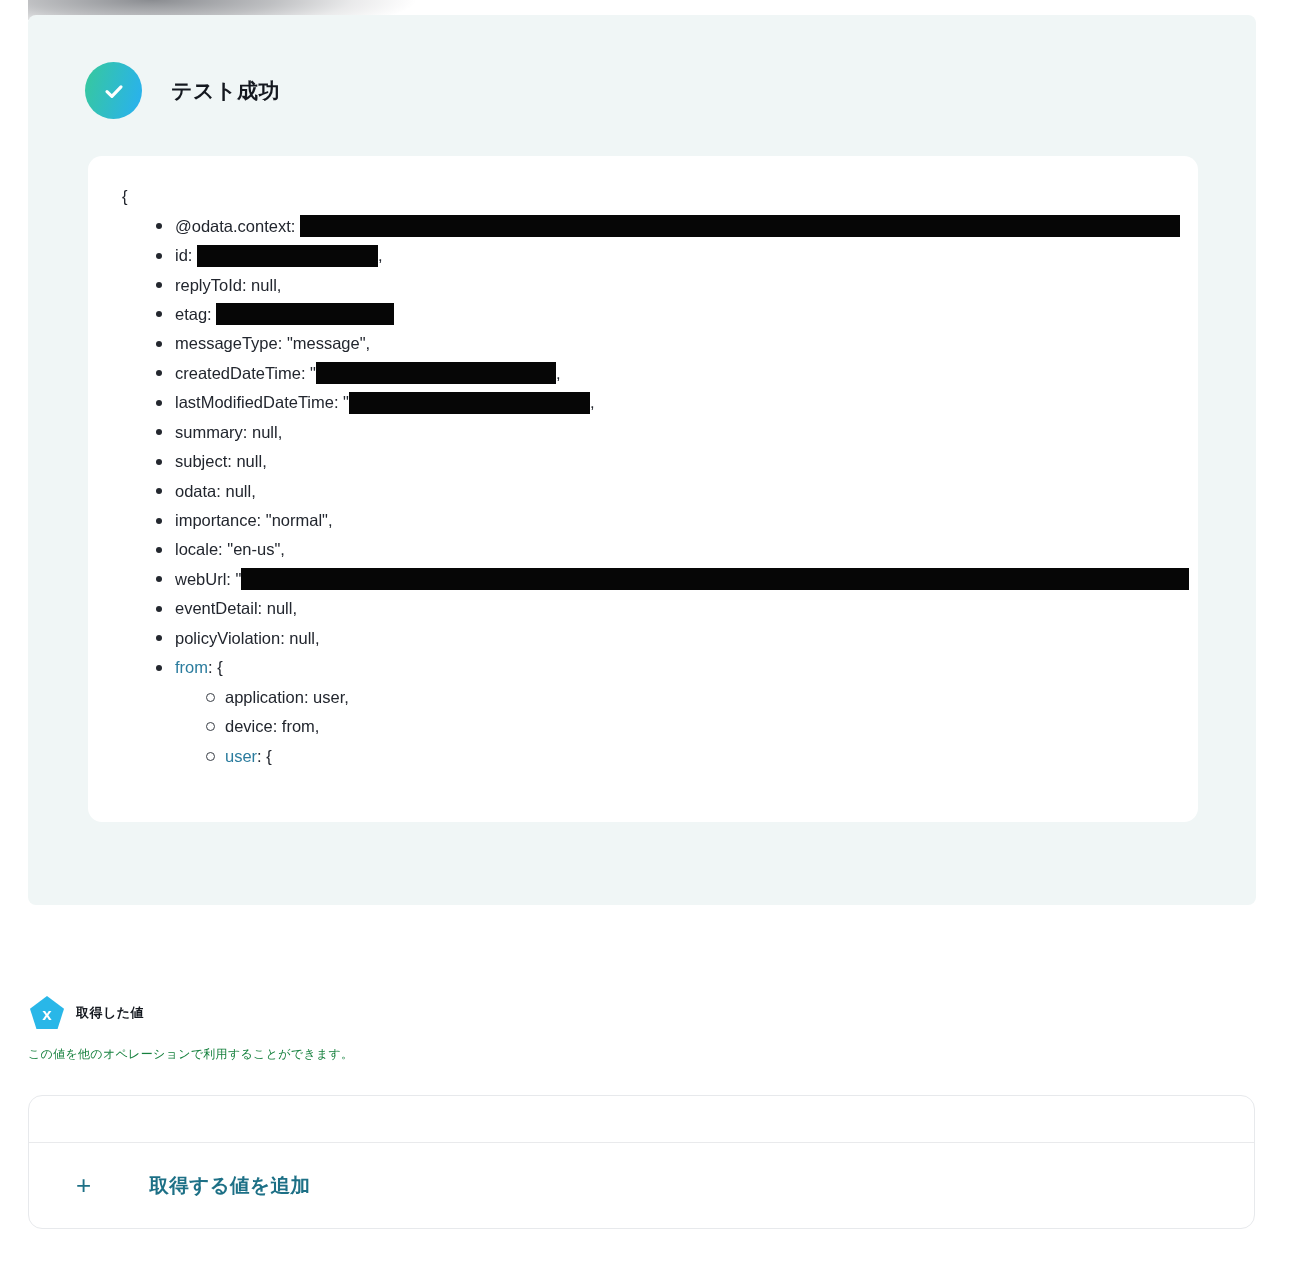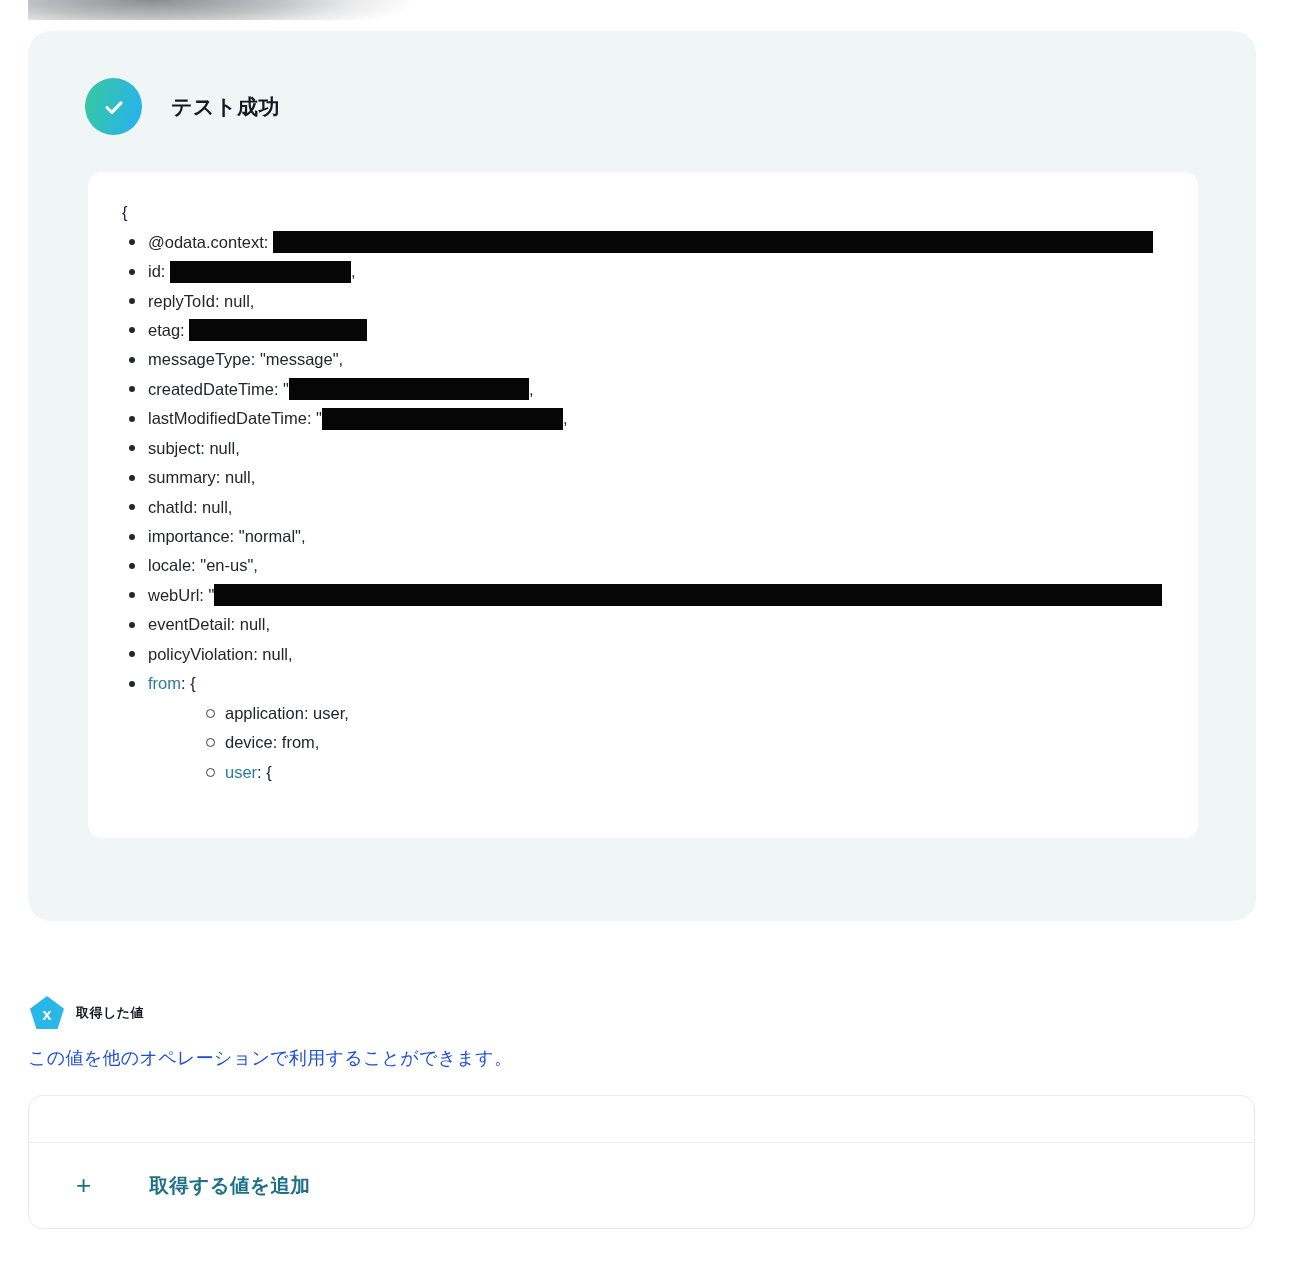--- a/index.html
+++ b/index.html
@@ -19,22 +19,21 @@
       rgba(42,46,54,0.55) 0%, rgba(42,46,54,0.30) 38%,
       rgba(42,46,54,0.10) 62%, rgba(42,46,54,0) 82%);
     pointer-events: none;
   }
 
   
   .success-card {
     position: absolute; left: 28px; top: 15px;
     width: 1228px; height: 890px;
     background: #f0f6f6;
-    border-radius: 23px;
-    margin-top: 16px;
+    border-radius: 8px;
   }
   .success-header {
     position: absolute; left: 57px; top: 47px;
     display: flex; align-items: center;
   }
   .check-circle {
     width: 57px; height: 57px; border-radius: 50%;
     background: linear-gradient(105deg, #36c7a2 8%, #2ab3e9 88%);
     display: flex; align-items: center; justify-content: center;
     flex: none;
@@ -54,21 +53,21 @@
     overflow: hidden;
   }
   .json-list { padding-top: 26px; }
   .json-line {
     display: flex; align-items: center;
     height: 29.45px;
     font-size: 16.5px; color: #22262e;
     white-space: pre;
   }
   .indent-0 { padding-left: 34px; }
-  .indent-1 { padding-left: 41px; }
+  .indent-1 { padding-left: 68px; }
   .indent-2 { padding-left: 118px; }
   .bullet { flex: none; border-radius: 50%; }
   .bullet.disc {
     width: 6px; height: 6px;
     background: #23272e;
     margin-right: 13px;
   }
   .bullet.circle {
     width: 9px; height: 9px;
     border: 1.5px solid #3a3f47;
@@ -98,21 +97,21 @@
     color: #ffffff; font-weight: 700; font-size: 17px;
     line-height: 1; margin-top: 3px;
   }
   .values-title {
     margin-left: 12px;
     font-size: 13px; font-weight: 700; color: #14181f;
     letter-spacing: 0.5px;
   }
   .values-desc {
     position: absolute; left: 28px; top: 1046px;
-    font-size: 18px; color: #1d4ed8;
+    font-size: 12px; color: #15803d;
     letter-spacing: 0.3px;
   }
   .values-card {
     position: absolute; left: 28px; top: 1095px;
     width: 1227px; height: 134px;
     background: #ffffff;
     border: 1px solid #e7e9ec;
     border-radius: 14px;
     display: flex; flex-direction: column;
     overflow: hidden;
@@ -158,23 +157,23 @@
   <div class="response-card">
     <div class="json-list">
         <div class="json-line indent-0"><span class="seg">{</span></div>
         <div class="json-line indent-1"><span class="bullet disc"></span><span class="seg">@odata.context: </span><span class="redaction-bar" style="width: 880px;"></span></div>
         <div class="json-line indent-1"><span class="bullet disc"></span><span class="seg">id: </span><span class="redaction-bar" style="width: 181px;"></span><span class="seg">,</span></div>
         <div class="json-line indent-1"><span class="bullet disc"></span><span class="seg">replyToId: null,</span></div>
         <div class="json-line indent-1"><span class="bullet disc"></span><span class="seg">etag: </span><span class="redaction-bar" style="width: 178px;"></span></div>
         <div class="json-line indent-1"><span class="bullet disc"></span><span class="seg">messageType: "message",</span></div>
         <div class="json-line indent-1"><span class="bullet disc"></span><span class="seg">createdDateTime: "</span><span class="redaction-bar" style="width: 240px;"></span><span class="seg">,</span></div>
         <div class="json-line indent-1"><span class="bullet disc"></span><span class="seg">lastModifiedDateTime: "</span><span class="redaction-bar" style="width: 241px;"></span><span class="seg">,</span></div>
+        <div class="json-line indent-1"><span class="bullet disc"></span><span class="seg">summary: null,</span></div>
         <div class="json-line indent-1"><span class="bullet disc"></span><span class="seg">subject: null,</span></div>
-        <div class="json-line indent-1"><span class="bullet disc"></span><span class="seg">summary: null,</span></div>
-        <div class="json-line indent-1"><span class="bullet disc"></span><span class="seg">chatId: null,</span></div>
+        <div class="json-line indent-1"><span class="bullet disc"></span><span class="seg">odata: null,</span></div>
         <div class="json-line indent-1"><span class="bullet disc"></span><span class="seg">importance: "normal",</span></div>
         <div class="json-line indent-1"><span class="bullet disc"></span><span class="seg">locale: "en-us",</span></div>
         <div class="json-line indent-1"><span class="bullet disc"></span><span class="seg">webUrl: "</span><span class="redaction-bar" style="width: 948px;"></span></div>
         <div class="json-line indent-1"><span class="bullet disc"></span><span class="seg">eventDetail: null,</span></div>
         <div class="json-line indent-1"><span class="bullet disc"></span><span class="seg">policyViolation: null,</span></div>
         <div class="json-line indent-1"><span class="bullet disc"></span><span class="seg key">from</span><span class="seg">: {</span></div>
         <div class="json-line indent-2"><span class="bullet circle"></span><span class="seg">application: user,</span></div>
         <div class="json-line indent-2"><span class="bullet circle"></span><span class="seg">device: from,</span></div>
         <div class="json-line indent-2"><span class="bullet circle"></span><span class="seg key">user</span><span class="seg">: {</span></div>
       </div>

